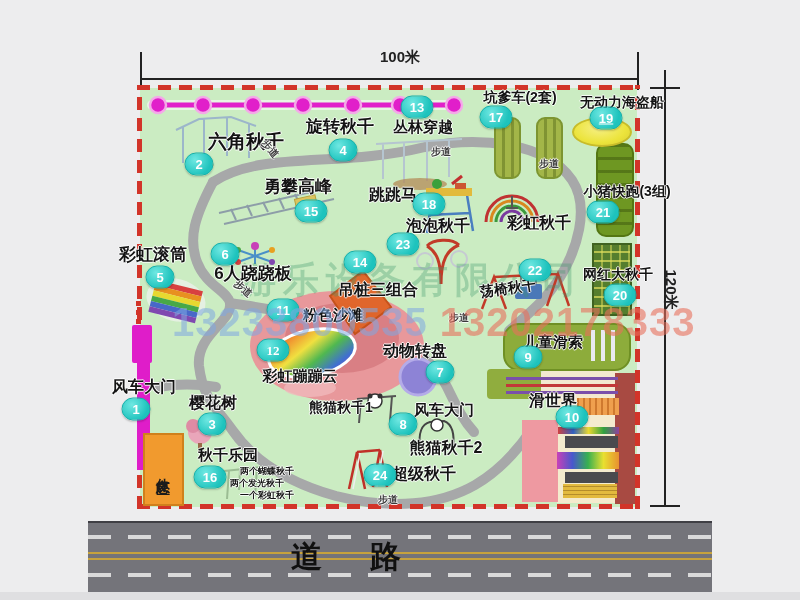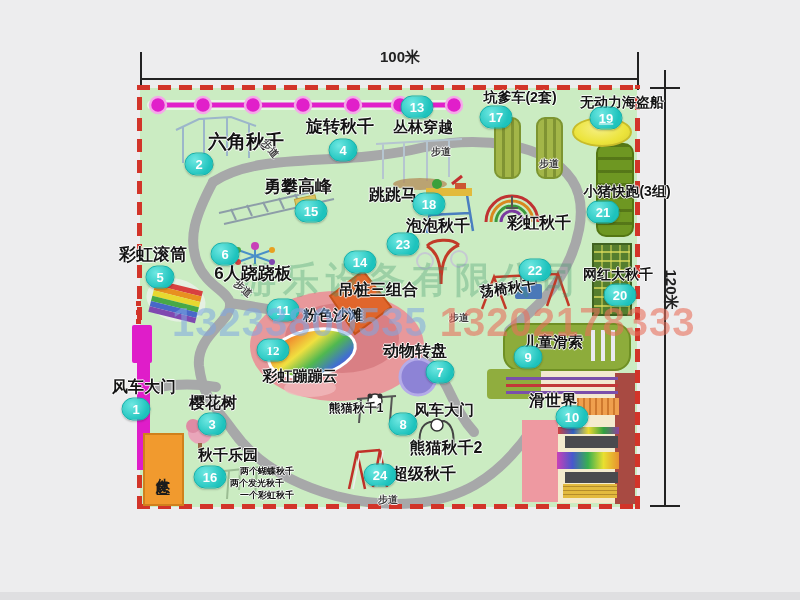--- a/index.html
+++ b/index.html
@@ -295,34 +295,40 @@
       <div class="bubble" style="left: 620px; top: 295px; transform: translate(-50%, -50%); min-width: 25px;">20</div>
       <div class="map-label" style="left: 627px; top: 192px; font-size: 14px; transform: translate(-50%, -50%);">小猪快跑(3组)</div>
       <div class="bubble" style="left: 603px; top: 212px; transform: translate(-50%, -50%); min-width: 25px;">21</div>
       <div class="map-label" style="left: 508px; top: 289px; font-size: 14px; transform: translate(-50%, -50%) rotate(-8deg);">荡椅秋千</div>
       <div class="bubble" style="left: 535px; top: 270px; transform: translate(-50%, -50%); min-width: 25px;">22</div>
       <div class="map-label" style="left: 438px; top: 226px; font-size: 16px; transform: translate(-50%, -50%);">泡泡秋千</div>
       <div class="bubble" style="left: 403px; top: 244px; transform: translate(-50%, -50%); min-width: 25px;">23</div>
       <div class="map-label" style="left: 424px; top: 474px; font-size: 16px; transform: translate(-50%, -50%);">超级秋千</div>
       <div class="bubble" style="left: 380px; top: 475px; transform: translate(-50%, -50%); min-width: 25px;">24</div>
       <div class="map-sublabel" style="left: 539px; top: 223px; font-size: 16px; transform: translate(-50%, -50%);">彩虹秋千</div>
-      <div class="map-sublabel" style="left: 341px; top: 408px; font-size: 12px; transform: translate(-50%, -50%); margin-left: 15px;">熊猫秋千1</div>
+      <div class="map-sublabel" style="left: 341px; top: 408px; font-size: 14px; transform: translate(-50%, -50%);">熊猫秋千1</div>
       <div class="map-sublabel" style="left: 446px; top: 448px; font-size: 16px; transform: translate(-50%, -50%);">熊猫秋千2</div>
       <div class="map-sublabel" style="left: 267px; top: 471px; font-size: 9px; transform: translate(-50%, -50%);">两个蝴蝶秋千</div>
       <div class="map-sublabel" style="left: 257px; top: 483px; font-size: 9px; transform: translate(-50%, -50%);">两个发光秋千</div>
       <div class="map-sublabel" style="left: 255px; top: 495px; font-size: 9px; transform: translate(-50%, -50%); margin-left: 12px;">一个彩虹秋千</div>
       <div class="walkway-label" style="left: 270px; top: 149px; font-size: 10px; transform: translate(-50%, -50%) rotate(50deg);">步道</div>
       <div class="walkway-label" style="left: 441px; top: 152px; font-size: 10px; transform: translate(-50%, -50%);">步道</div>
       <div class="walkway-label" style="left: 549px; top: 164px; font-size: 10px; transform: translate(-50%, -50%);">步道</div>
       <div class="walkway-label" style="left: 243px; top: 289px; font-size: 10px; transform: translate(-50%, -50%) rotate(40deg);">步道</div>
       <div class="walkway-label" style="left: 459px; top: 318px; font-size: 10px; transform: translate(-50%, -50%);">步道</div>
       <div class="walkway-label" style="left: 388px; top: 500px; font-size: 10px; transform: translate(-50%, -50%);">步道</div>
     </div>
 
   <div id="wm-company">游乐设备有限公司</div>
   <div id="wm-phone">
     <span class="p1">13233800535</span>
     <span class="p2">13202178333</span>
   </div>
 
+  <div id="road">
+    <div id="lane-top" class="lane-dash"></div>
+    <div id="lane-yellow"></div>
+    <div id="lane-bot" class="lane-dash"></div>
+    <div id="road-label">道路</div>
+  </div>
   <div id="below-road"></div>
 
 </div>
 
 </body></html>

